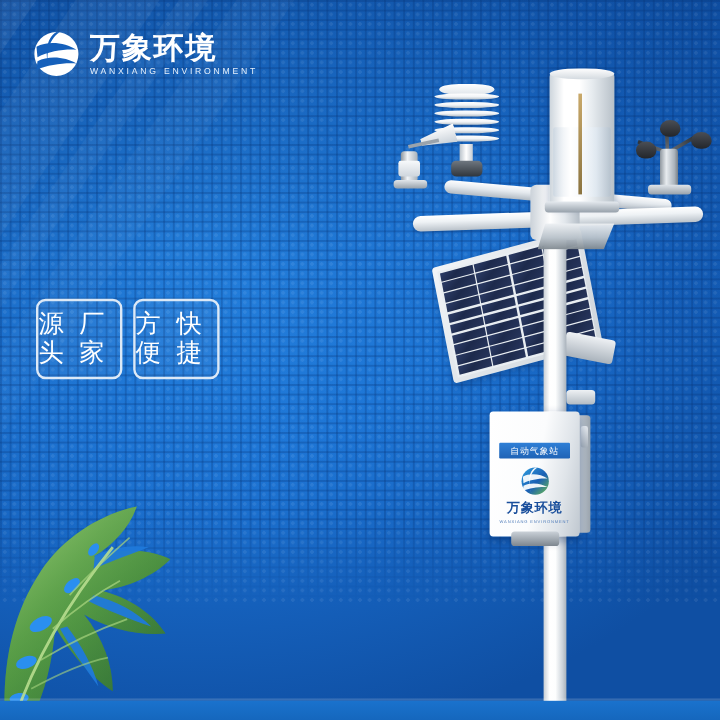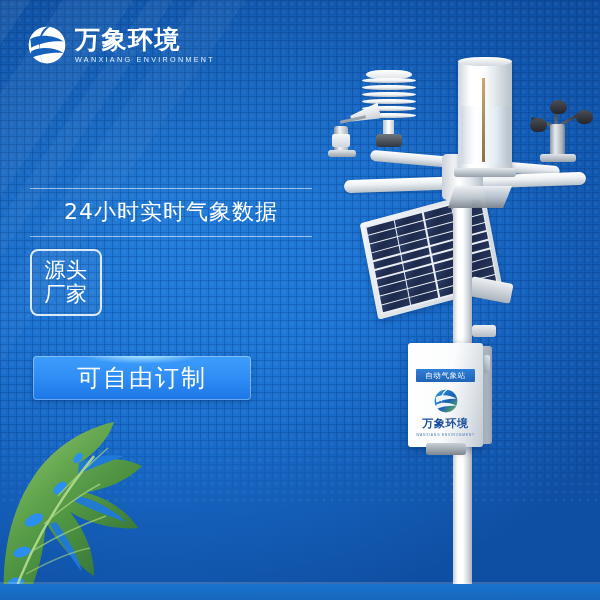--- a/index.html
+++ b/index.html
@@ -87,21 +87,21 @@
     font-family:"DejaVu Sans","Liberation Sans",sans-serif;
     font-size:22px;color:#ffffff;letter-spacing:1px;
     text-align:center;padding:8px 0 9px;
   }
 
   
   .badges{position:absolute;left:30px;top:249px;display:flex;gap:9px;}
   .badge{
     width:68px;height:63px;
     border:2px solid #dce9f7;border-radius:8px;
-    display:flex;flex-direction:column;align-items:center;justify-content:center;
+    display:flex;flex-direction:row;align-items:center;justify-content:center;
     font-family:"DejaVu Sans","Liberation Sans",sans-serif;
     font-size:21px;color:#ffffff;line-height:1.12;letter-spacing:.5px;
     background:rgba(255,255,255,.045);
   }
 
   
   .cta{
     position:absolute;left:33px;top:356px;
     width:218px;height:44px;border-radius:4px;
     background:linear-gradient(180deg,#3d9dfb 0%,#2f8df5 50%,#1c76e6 100%);
@@ -265,37 +265,32 @@
         <path d="M24 3 C14 9, 12 24, 19 45 C12 26, 16 11, 27 3.4 Z" fill="#1560bb"></path>
       </svg>
     </div>
     <div class="logo-text">
       <div class="logo-cn">万象环境</div>
       <div class="logo-en">WANXIANG ENVIRONMENT</div>
     </div>
   </div>
 
 
-  <div class="subwrap">
-    <div class="subline"></div>
-    <div class="subtitle">24小时实时气象数据</div>
-    <div class="subline"></div>
-  </div>
 
   <div class="badges">
     <div class="badge">
       <span>源头</span>
       <span>厂家</span>
     </div>
+    <div class="badge">
+      <span>方便</span>
+      <span>快捷</span>
+    </div>
   </div>
 
-  <div class="cta">
-    <div class="cta-glow"></div>
-    <span>可自由订制</span>
-  </div>
 
   <div class="product">
 
     <div class="solar">
       <div class="solar-frame"></div>
       <div class="solar-cells" id="solar-cells">
           <div class="cell"></div>
           <div class="cell"></div>
           <div class="cell"></div>
           <div class="cell"></div>

